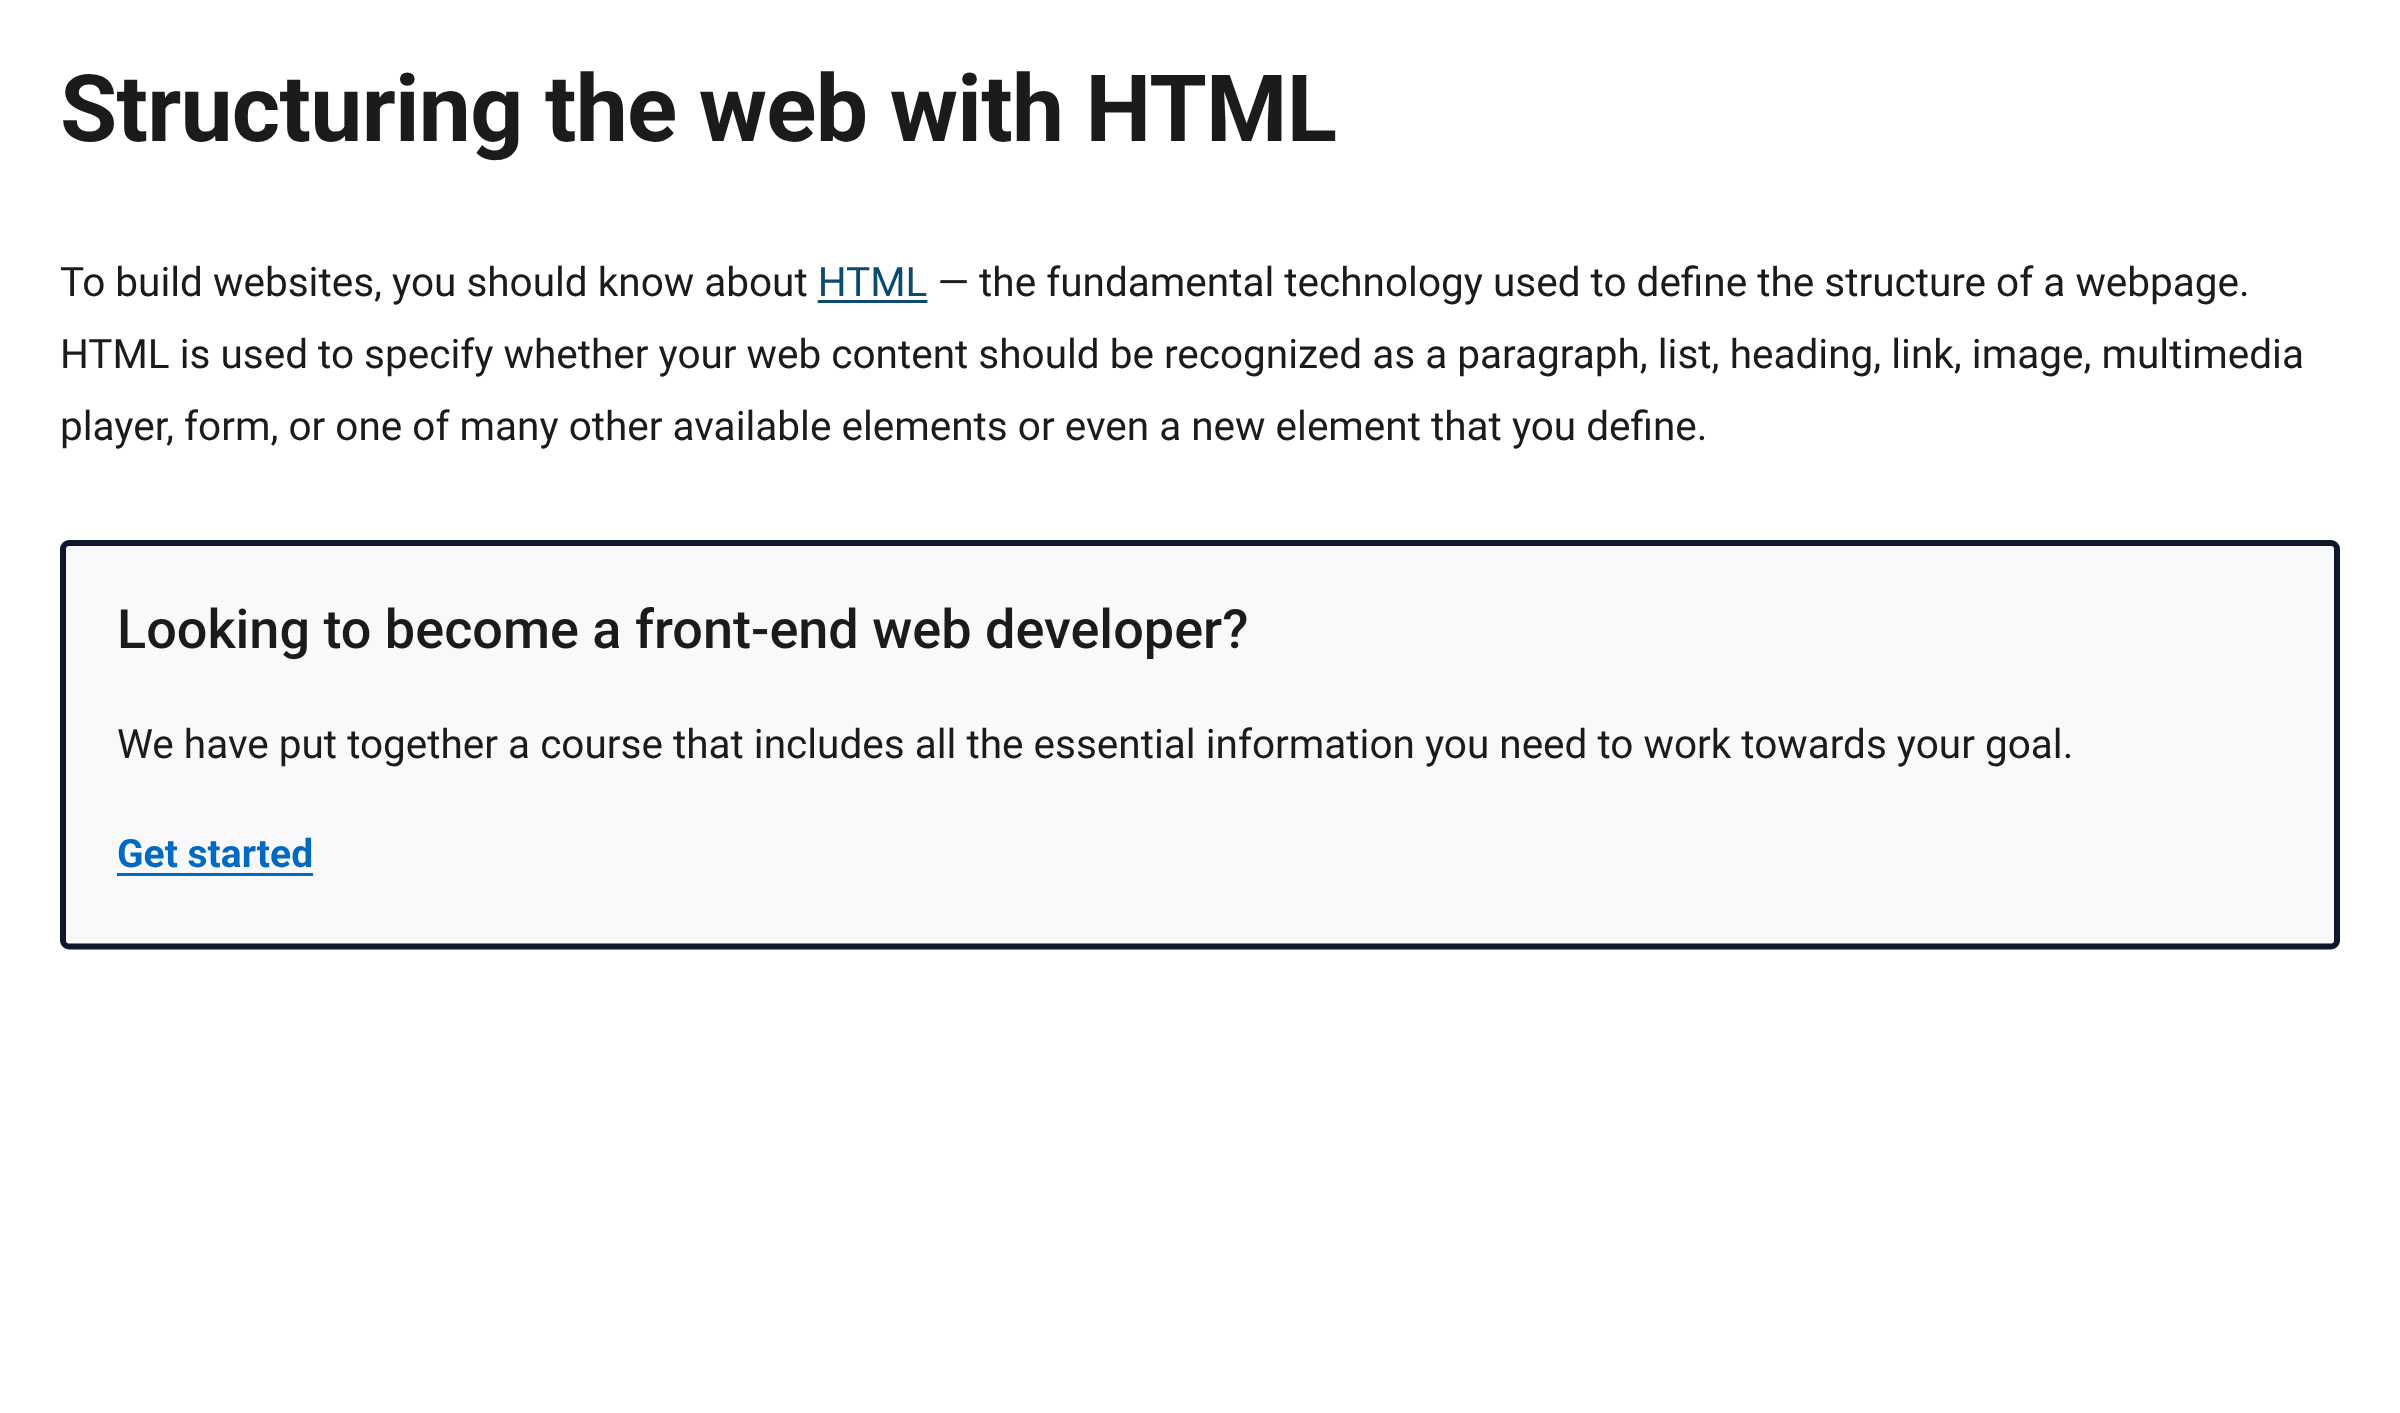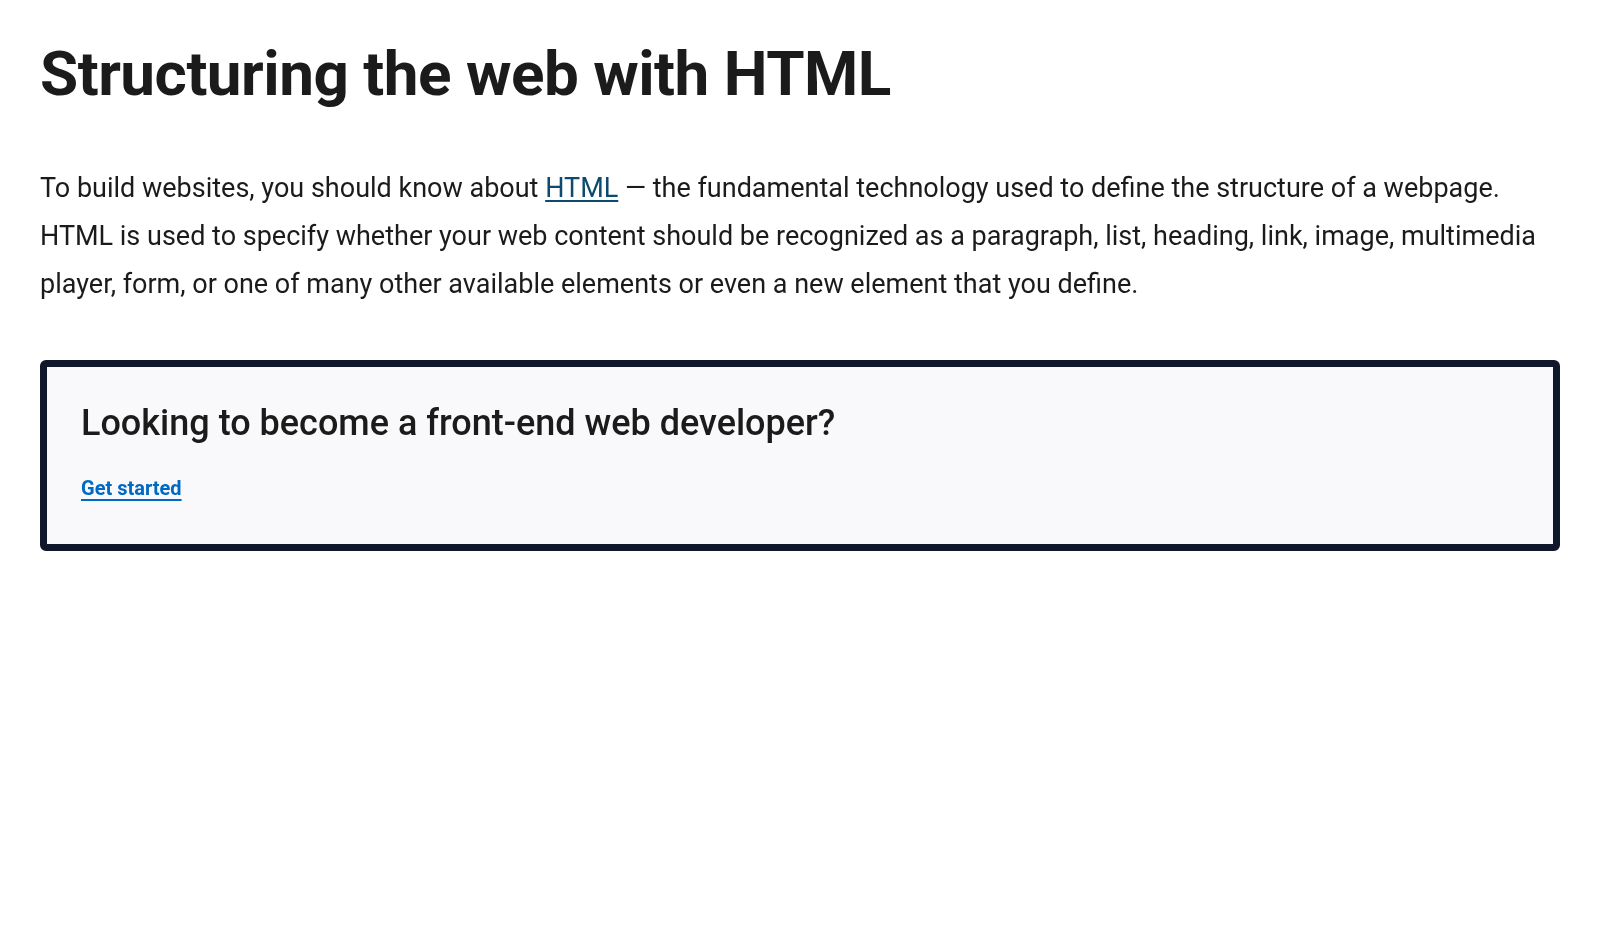--- a/index.html
+++ b/index.html
@@ -29,51 +29,52 @@
       color: #1b1b1b;
       margin-bottom: 52px;
       max-width: 100%;
     }
     .intro-para a {
       color: #0c4a6e;
       text-decoration: underline;
       text-underline-offset: 3px;
     }
     .callout {
-      border: 7px solid #0f172a;
+      border: 4px solid #0f172a;
       background: #f9f9fb;
       border-radius: 6px;
       padding: 34px 34px 44px 34px;
     }
     .callout-title {
       font-size: 36px;
       font-weight: 500;
       color: #1b1b1b;
       margin-bottom: 30px;
       line-height: 1.25;
     }
     .callout-body {
       font-size: 27px;
       line-height: 1.75;
       color: #1b1b1b;
       margin-bottom: 34px;
     }
     .callout-cta {
-      font-size: 20px;
+      font-size: 26px;
       font-weight: 700;
       color: #0069c2;
       text-underline-offset: 4px;
       display: inline-block;
     }
   </style>
 </head>
 <body>
 
 <h1 class="page-title">Structuring the web with HTML</h1>
 
 <p class="intro-para">
   <span>To build websites, you should know about </span><a href="#">HTML</a><span> — the fundamental technology used to define the structure of a webpage. HTML is used to specify whether your web content should be recognized as a paragraph, list, heading, link, image, multimedia player, form, or one of many other available elements or even a new element that you define.</span>
 </p>
 
 <div class="callout">
   <h2 class="callout-title">Looking to become a front-end web developer?</h2>
+  <p class="callout-body">We have put together a course that includes all the essential information you need to work towards your goal.</p>
   <a href="#" class="callout-cta">Get started</a>
 </div>
 
 </body></html>

